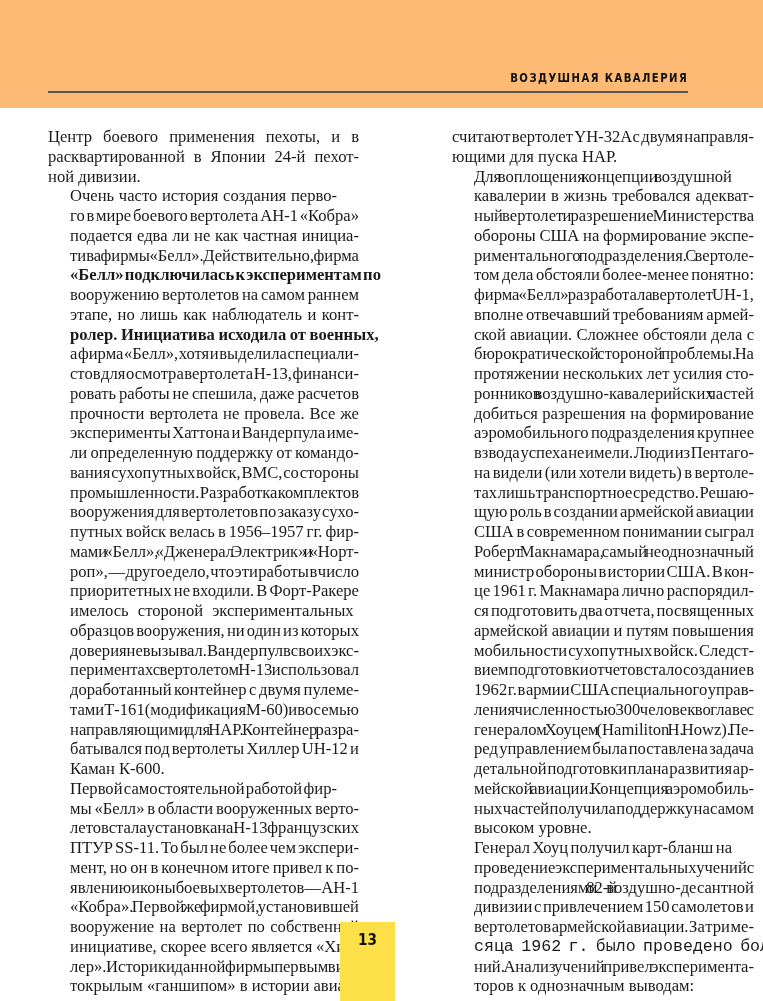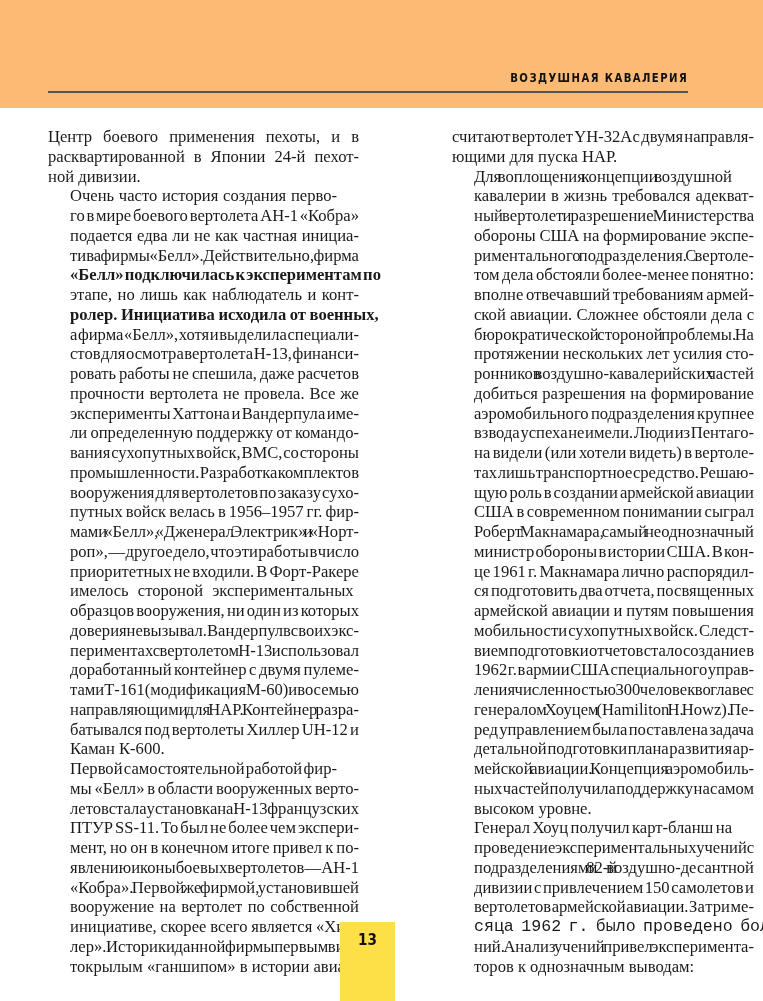--- a/index.html
+++ b/index.html
@@ -59,20 +59,21 @@
       <span class="line" style="display: block; word-spacing: 6.93125px; text-align-last: left;">Центр боевого применения пехоты, и в</span>
       <span class="line" style="display: block; word-spacing: 4.83594px; text-align-last: left;">расквартированной в Японии 24-й пехот-</span>
       <span class="line last" style="white-space: nowrap;">ной дивизии.</span>
     </p>
     <p class="indent">
       <span class="line" style="text-indent: 22px; display: block; word-spacing: 0.566406px; text-align-last: left;">Очень часто история создания перво-</span>
       <span class="line" style="display: block; word-spacing: -2.3776px; text-align-last: left;">го в мире боевого вертолета АН-1 «Кобра»</span>
       <span class="line" style="display: block; word-spacing: 0.510417px; text-align-last: left;">подается едва ли не как частная инициа-</span>
       <span class="line" style="display: block; word-spacing: -4.64062px; text-align-last: left;">тива фирмы «Белл». Действительно, фирма</span>
       <span class="line" style="display: block; word-spacing: -2.89062px; text-align-last: left; font-weight: bold;">«Белл» подключилась к экспериментам по</span>
+      <span class="line" style="display: block; word-spacing: -1.34766px; text-align-last: left;">вооружению вертолетов на самом раннем</span>
       <span class="line" style="display: block; word-spacing: 1.34375px; text-align-last: left;">этапе, но лишь как наблюдатель и конт-</span>
       <span class="line" style="display: block; word-spacing: -0.59375px; text-align-last: left; font-weight: bold;">ролер. Инициатива исходила от военных,</span>
       <span class="line" style="display: block; word-spacing: -3.55729px; text-align-last: left;">а фирма «Белл», хотя и выделила специали-</span>
       <span class="line" style="display: block; word-spacing: -3.5875px; text-align-last: left;">стов для осмотра вертолета Н-13, финанси-</span>
       <span class="line" style="display: block; word-spacing: -1.11875px; text-align-last: left;">ровать работы не спешила, даже расчетов</span>
       <span class="line" style="display: block; word-spacing: 0.75625px; text-align-last: left;">прочности вертолета не провела. Все же</span>
       <span class="line" style="display: block; word-spacing: -2.67969px; text-align-last: left;">эксперименты Хаттона и Вандерпула име-</span>
       <span class="line" style="display: block; word-spacing: -0.886719px; text-align-last: left;">ли определенную поддержку от командо-</span>
       <span class="line" style="display: block; word-spacing: -3.35625px; text-align-last: left;">вания сухопутных войск, ВМС, со стороны</span>
       <span class="line" style="display: block; word-spacing: -3.82031px; text-align-last: left;">промышленности. Разработка комплектов</span>
@@ -110,20 +111,21 @@
       <span class="line" style="display: block; word-spacing: -2.90313px; text-align-last: left;">считают вертолет YH-32A с двумя направля-</span>
       <span class="line last" style="white-space: nowrap;">ющими для пуска НАР.</span>
     </p>
     <p class="indent">
       <span class="line" style="text-indent: 22px; display: block; word-spacing: -7.56771px; text-align-last: left;">Для воплощения концепции воздушной</span>
       <span class="line" style="display: block; word-spacing: 0.847656px; text-align-last: left;">кавалерии в жизнь требовался адекват-</span>
       <span class="line" style="display: block; word-spacing: -5px; text-align-last: left;">ный вертолет и разрешение Министерства</span>
       <span class="line" style="display: block; word-spacing: -0.34375px; text-align-last: left;">обороны США на формирование экспе-</span>
       <span class="line" style="display: block; word-spacing: -5.88021px; text-align-last: left;">риментального подразделения. С вертоле-</span>
       <span class="line" style="display: block; word-spacing: -1.6875px; text-align-last: left;">том дела обстояли более-менее понятно:</span>
+      <span class="line" style="display: block; word-spacing: -5.05469px; text-align-last: left;">фирма «Белл» разработала вертолет UH-1,</span>
       <span class="line" style="display: block; word-spacing: -1.42708px; text-align-last: left;">вполне отвечавший требованиям армей-</span>
       <span class="line" style="display: block; word-spacing: 0.04375px; text-align-last: left;">ской авиации. Сложнее обстояли дела с</span>
       <span class="line" style="display: block; word-spacing: -5.61458px; text-align-last: left;">бюрократической стороной проблемы. На</span>
       <span class="line" style="display: block; word-spacing: -0.660156px; text-align-last: left;">протяжении нескольких лет усилия сто-</span>
       <span class="line" style="display: block; word-spacing: -10.2812px; text-align-last: left;">ронников воздушно-кавалерийских частей</span>
       <span class="line" style="display: block; word-spacing: 0.276042px; text-align-last: left;">добиться разрешения на формирование</span>
       <span class="line" style="display: block; word-spacing: -1.86719px; text-align-last: left;">аэромобильного подразделения крупнее</span>
       <span class="line" style="display: block; word-spacing: -3.48177px; text-align-last: left;">взвода успеха не имели. Люди из Пентаго-</span>
       <span class="line" style="display: block; word-spacing: -1.67969px; text-align-last: left;">на видели (или хотели видеть) в вертоле-</span>
       <span class="line" style="display: block; word-spacing: -3.57812px; text-align-last: left;">тах лишь транспортное средство. Решаю-</span>

